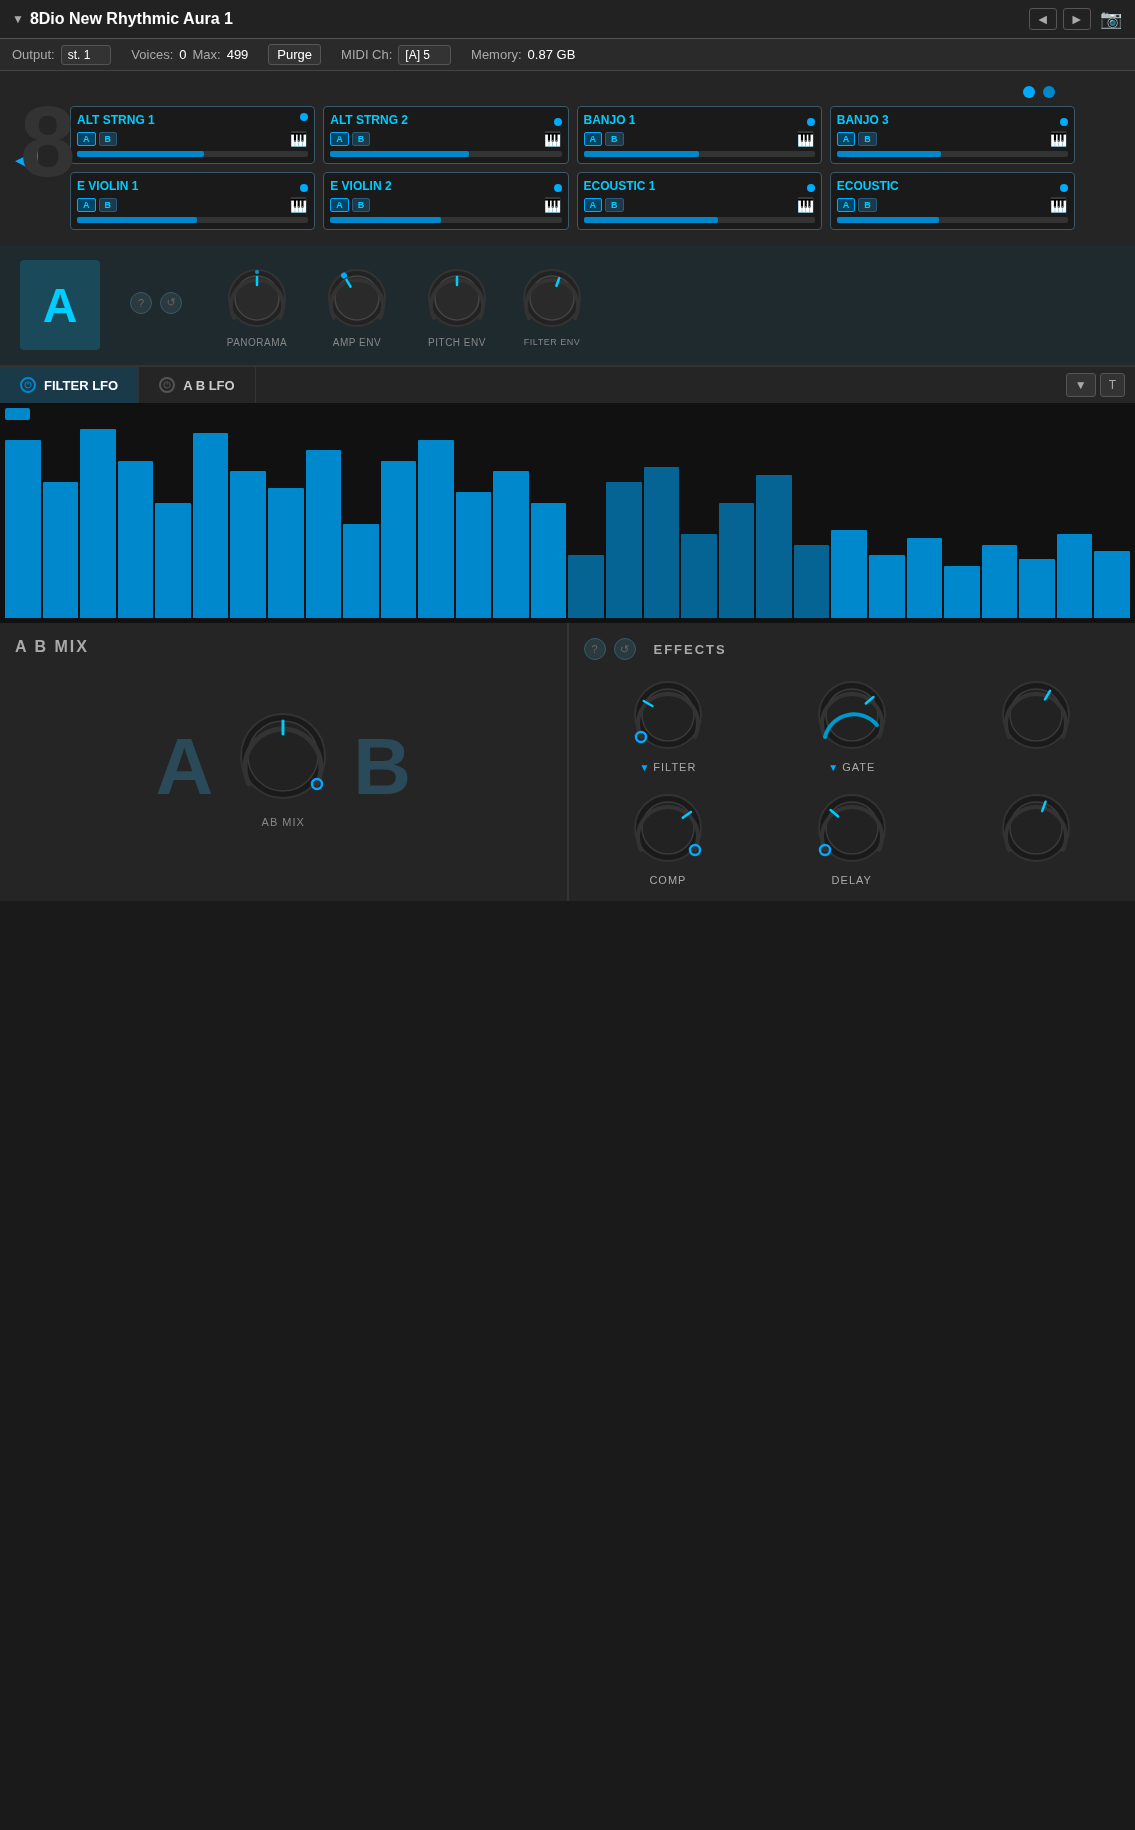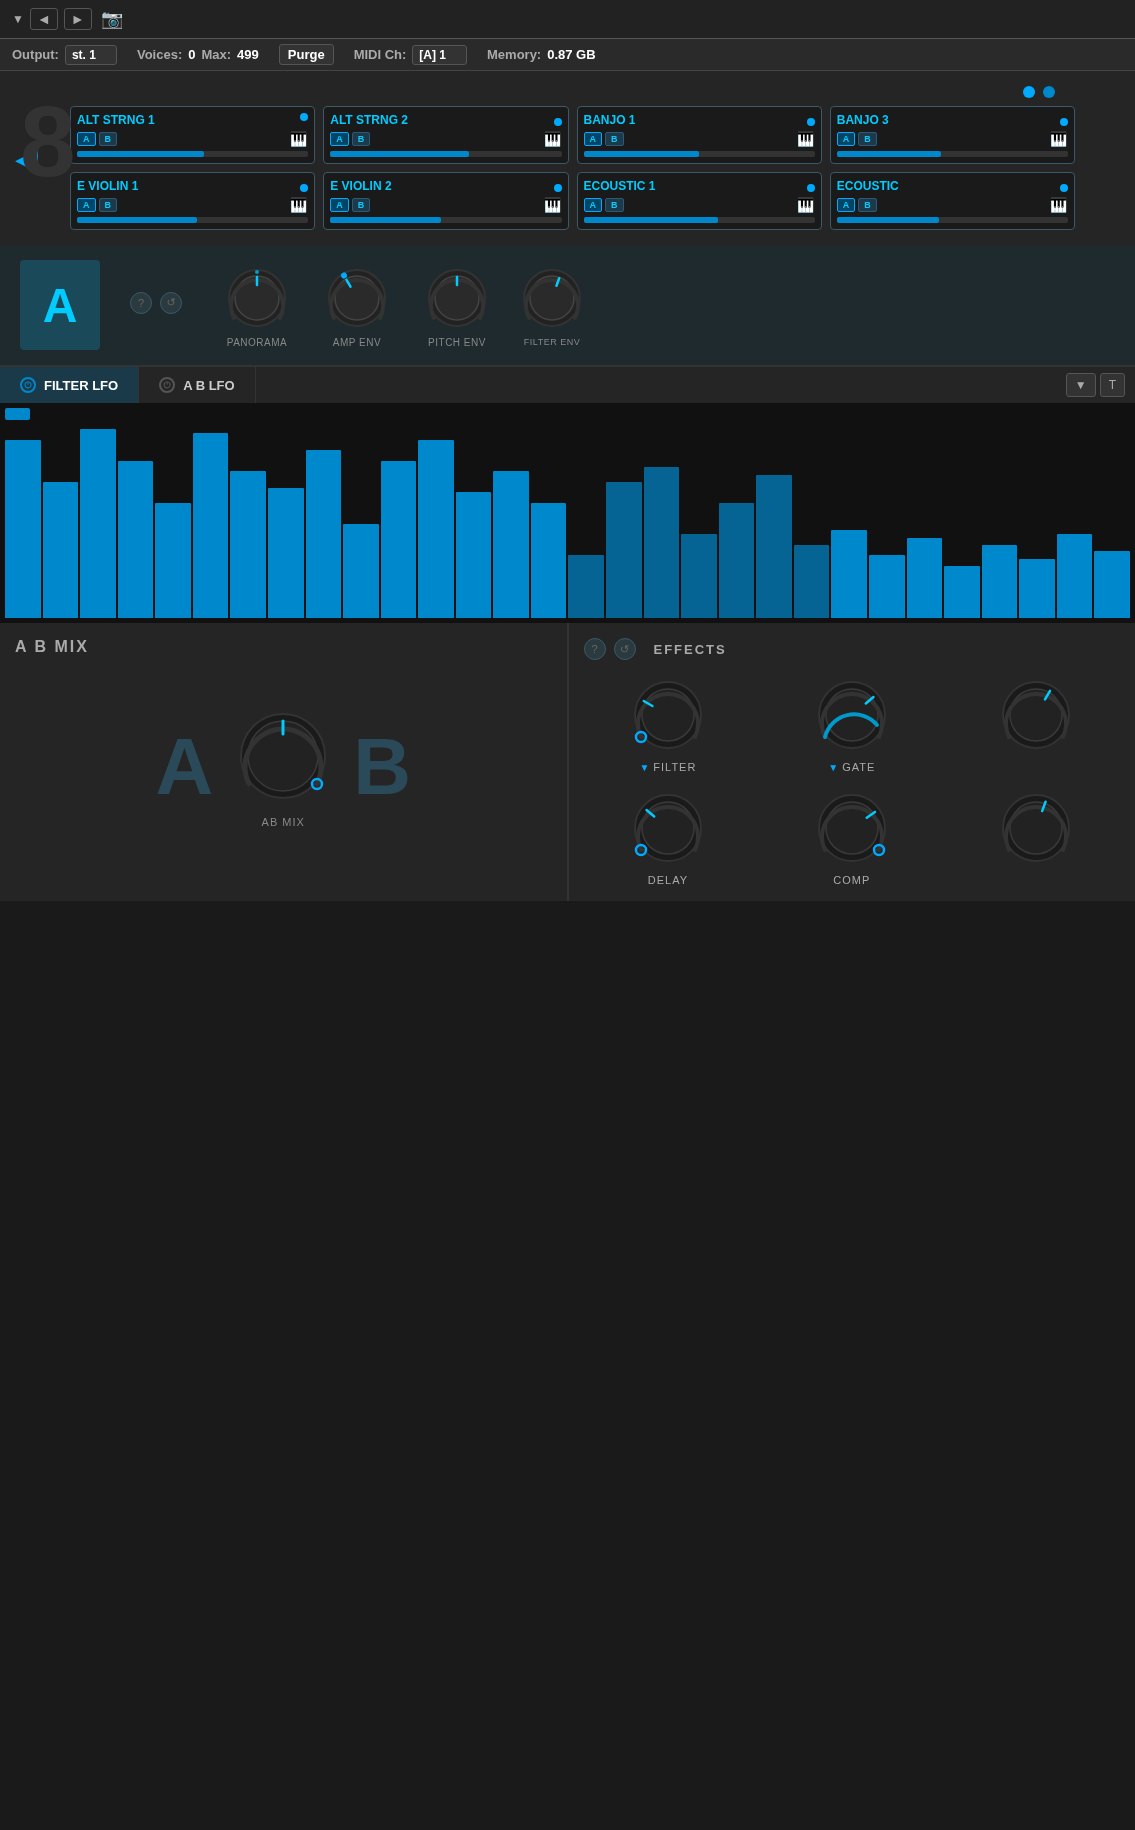--- a/index.html
+++ b/index.html
@@ -53,21 +53,20 @@
       color: #aaa;
       font-size: 18px;
     }
 
     .info-row {
       display: flex;
       align-items: center;
       padding: 5px 12px;
       background: #2a2a2a;
       gap: 20px;
-      font-weight: bold;
     }
     .info-item {
       display: flex;
       align-items: center;
       gap: 6px;
       color: #ccc;
       font-size: 13px;
     }
     .info-label { color: #aaa; }
     .info-value { color: #fff; }
@@ -426,20 +425,21 @@
       font-size: 11px;
       letter-spacing: 1px;
     }
   </style>
 </head>
 <body>
 
 <div class="header-bar">
   <div class="title-row">
     <span class="title-arrow">▼</span>
+    <span class="title-text">8Dio New Rhythmic Aura 1</span>
     <div class="nav-arrows">
       <span class="nav-arrow">◄</span>
       <span class="nav-arrow">►</span>
     </div>
     <span class="camera-icon">📷</span>
   </div>
   <div class="info-row">
     <div class="info-item">
       <span class="info-label">Output:</span>
       <div class="info-dropdown">
@@ -451,21 +451,21 @@
       <span class="info-value">0</span>
       <span class="info-label">Max:</span>
       <span class="info-value">499</span>
     </div>
     <div class="info-item">
       <span class="info-value" style="background:#333;padding:2px 8px;border-radius:3px;border:1px solid #555;cursor:pointer;">Purge</span>
     </div>
     <div class="info-item">
       <span class="info-label">MIDI Ch:</span>
       <div class="info-dropdown">
-        <span>[A] 1</span>
+        <span>[A] 5</span>
       </div>
     </div>
     <div class="info-item">
       <span class="info-label">Memory:</span>
       <span class="info-value">0.87 GB</span>
     </div>
   </div>
 </div>
 
 <div class="plugin-container">
@@ -793,41 +793,41 @@
             </svg>
           </div>
         </div>
 
         <div class="effect-item">
           <div class="knob-container" style="width:80px;height:80px;">
             <svg viewBox="0 0 80 80" width="80" height="80">
               <circle cx="40" cy="40" r="33" fill="#1a1a1a" stroke="#333" stroke-width="2"></circle>
               <circle cx="40" cy="40" r="26" fill="#222" stroke="#3a3a3a" stroke-width="1.5"></circle>
               <path d="M 13 62 A 30 30 0 1 1 67 62" fill="none" stroke="#333" stroke-width="4" stroke-linecap="round"></path>
-              <circle cx="13" cy="62" r="5" fill="none" stroke="#00aaff" stroke-width="2.5"></circle>
-              <line x1="40" y1="12" x2="40" y2="22" stroke="#00ccff" stroke-width="2.5" stroke-linecap="round" transform="rotate(-50 40 40)"></line>
+              <circle cx="67" cy="62" r="5" fill="none" stroke="#00aaff" stroke-width="2.5"></circle>
+              <line x1="40" y1="12" x2="40" y2="22" stroke="#00ccff" stroke-width="2.5" stroke-linecap="round" transform="rotate(55 40 40)"></line>
             </svg>
           </div>
           <div class="effect-label-row">
-            <span class="effect-label">DELAY</span>
+            <span class="effect-label">COMP</span>
           </div>
         </div>
 
         <div class="effect-item">
           <div class="knob-container" style="width:80px;height:80px;">
             <svg viewBox="0 0 80 80" width="80" height="80">
               <circle cx="40" cy="40" r="33" fill="#1a1a1a" stroke="#333" stroke-width="2"></circle>
               <circle cx="40" cy="40" r="26" fill="#222" stroke="#3a3a3a" stroke-width="1.5"></circle>
               <path d="M 13 62 A 30 30 0 1 1 67 62" fill="none" stroke="#333" stroke-width="4" stroke-linecap="round"></path>
-              <circle cx="67" cy="62" r="5" fill="none" stroke="#00aaff" stroke-width="2.5"></circle>
-              <line x1="40" y1="12" x2="40" y2="22" stroke="#00ccff" stroke-width="2.5" stroke-linecap="round" transform="rotate(55 40 40)"></line>
+              <circle cx="13" cy="62" r="5" fill="none" stroke="#00aaff" stroke-width="2.5"></circle>
+              <line x1="40" y1="12" x2="40" y2="22" stroke="#00ccff" stroke-width="2.5" stroke-linecap="round" transform="rotate(-50 40 40)"></line>
             </svg>
           </div>
           <div class="effect-label-row">
-            <span class="effect-label">COMP</span>
+            <span class="effect-label">DELAY</span>
           </div>
         </div>
 
         <div class="effect-item" style="overflow:hidden;">
           <div class="knob-container" style="width:80px;height:80px;">
             <svg viewBox="0 0 80 80" width="80" height="80">
               <circle cx="40" cy="40" r="33" fill="#1a1a1a" stroke="#333" stroke-width="2"></circle>
               <circle cx="40" cy="40" r="26" fill="#222" stroke="#3a3a3a" stroke-width="1.5"></circle>
               <path d="M 13 62 A 30 30 0 1 1 67 62" fill="none" stroke="#333" stroke-width="4" stroke-linecap="round"></path>
               <line x1="40" y1="12" x2="40" y2="22" stroke="#00ccff" stroke-width="2.5" stroke-linecap="round" transform="rotate(20 40 40)"></line>

